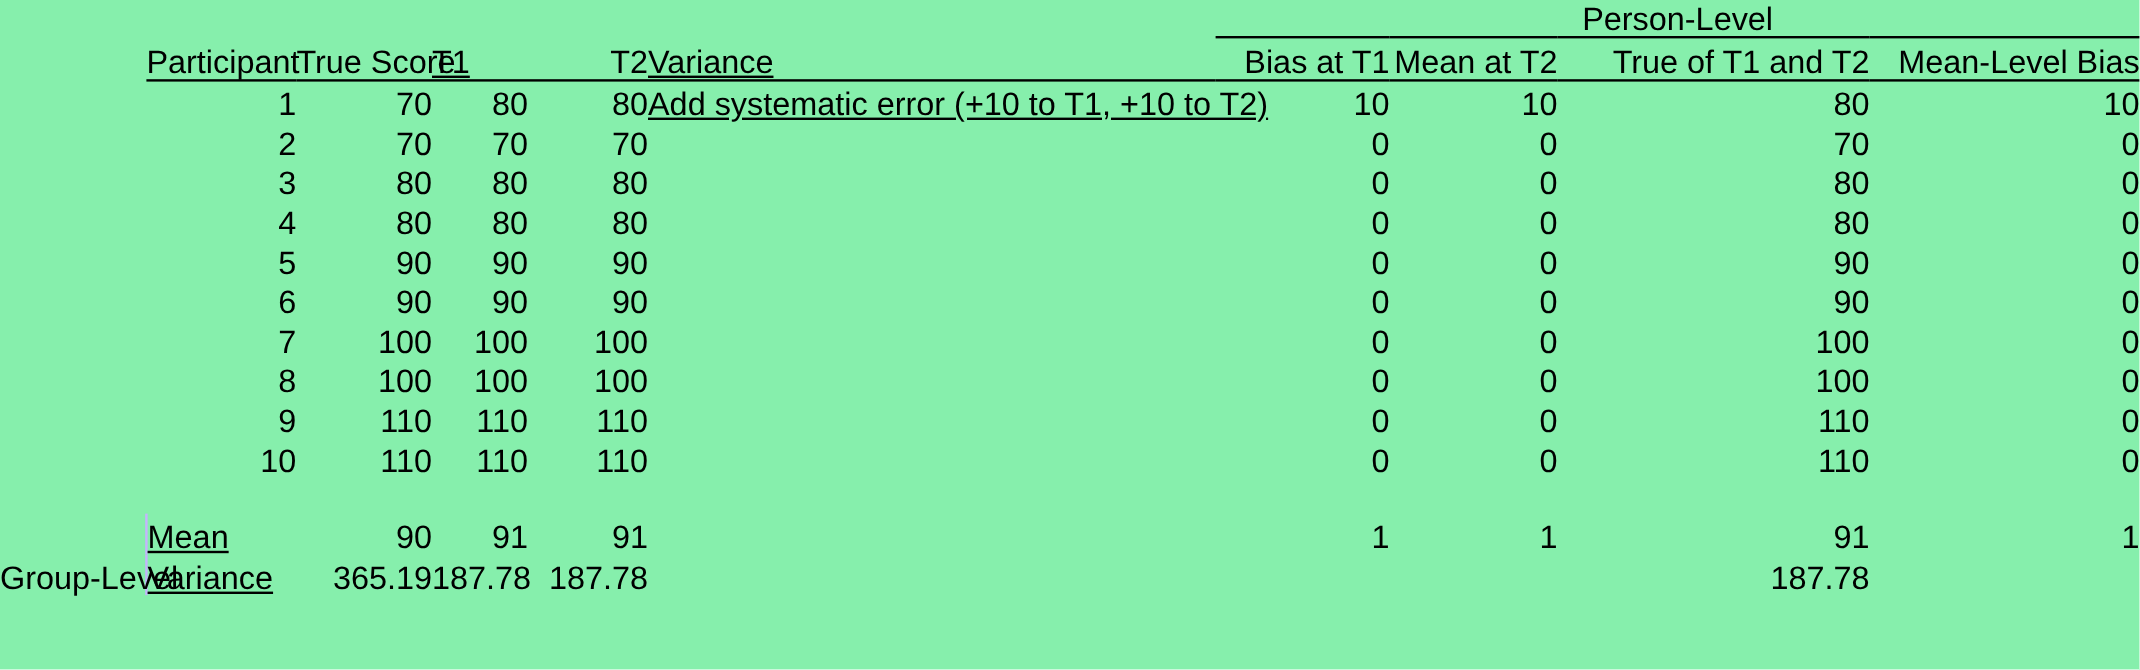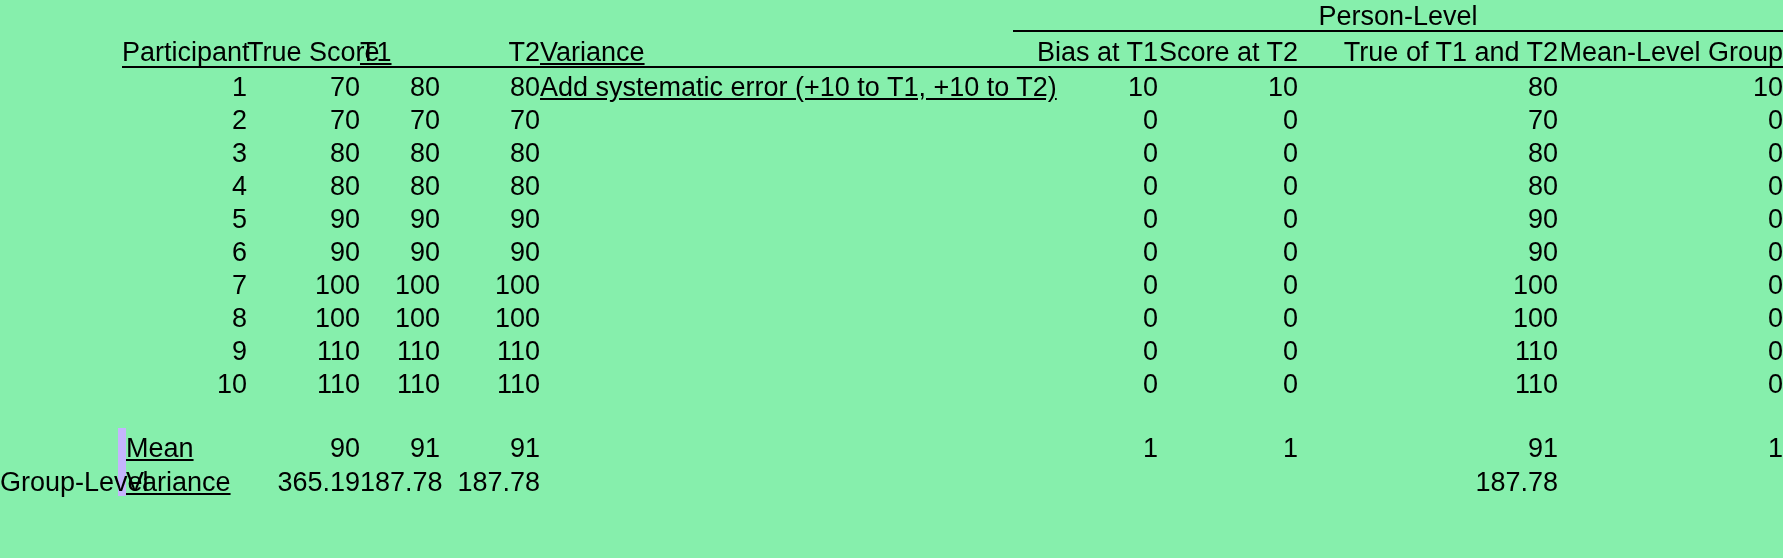--- a/index.html
+++ b/index.html
@@ -58,21 +58,21 @@
   .ctr   { text-align: center; }
 
   
   .rule-top-span {
     border-bottom: 2px solid #000000;
   }
   .rule-header {
     border-bottom: 2px solid #000000;
   }
   .vrule {
-    border-left: 8px solid #c4b5fd;
+    border-left: 2px solid #c4b5fd;
   }
 
   
   tr.spanrow td      { height: 30px; }
   tr.headrow td      { height: 34px; }
   tr.datarow td      { height: 33px; }
   tr.gaprow  td      { height: 30px; }
   tr.sumrow  td      { height: 34px; }
 
   .grouplabel {
@@ -113,23 +113,23 @@
     </tr>
 
     <tr class="headrow">
       <td class="empty"></td>
       <td class="rule-header num">Participant</td>
       <td class="rule-header num">True Score</td>
       <td class="rule-header lft">T1</td>
       <td class="rule-header num">T2</td>
       <td class="rule-header lft">Variance</td>
       <td class="rule-header num">Bias at T1</td>
-      <td class="rule-header num">Score at T2</td>
+      <td class="rule-header num">Mean at T2</td>
       <td class="rule-header num">True of T1 and T2</td>
-      <td class="rule-header num">Mean-Level Group</td>
+      <td class="rule-header num">Mean-Level Bias</td>
     </tr>
 
     <tr class="datarow">
       <td class="empty"></td>
       <td class="num">1</td>
       <td class="num">70</td>
       <td class="num">80</td>
       <td class="num">80</td>
       <td class="lft">Add systematic error (+10 to T1, +10 to T2)</td>
       <td class="num">10</td>

